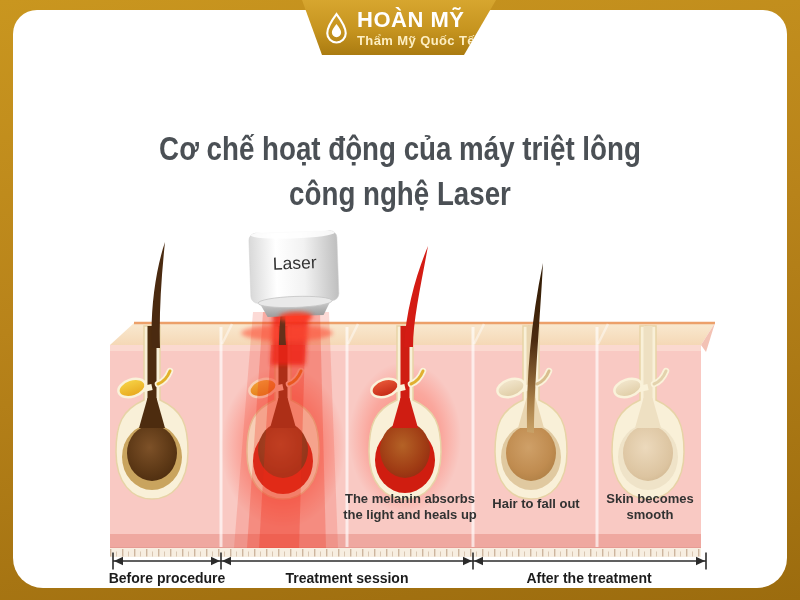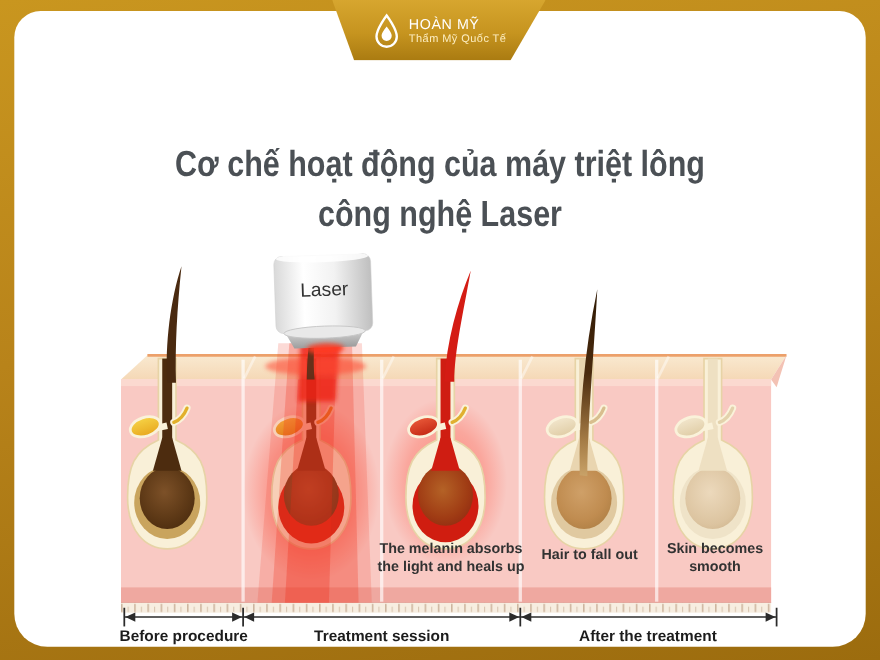--- a/index.html
+++ b/index.html
@@ -6,22 +6,22 @@
     font-family:"Liberation Sans","DejaVu Sans",sans-serif;}
   body{position:relative;background:linear-gradient(170deg,#c9961f 0%,#b8831a 45%,#9c6c0e 100%);}
   .content{position:absolute;left:13px;top:10px;right:13px;bottom:12px;
     background:#ffffff;border-radius:24px 24px 30px 30px;}
   .banner{position:absolute;left:299px;top:0;width:200px;height:55px;
     background:linear-gradient(180deg,#d7a62f 0%,#c6941f 55%,#aa7b11 100%);
     clip-path:polygon(1.5% 0,98.5% 0,82.5% 100%,11.5% 100%);
     display:flex;align-items:center;justify-content:center;gap:7px;z-index:5;}
   .drop-icon{width:27px;height:36px;margin-top:2px;flex:0 0 auto;}
   .brand-col{display:flex;flex-direction:column;line-height:1;}
-  .brand-name{color:#ffffff;font-weight:normal;font-size:13px;letter-spacing:.5px;}
-  .brand-tagline{color:#fdeec2;font-size:10px;letter-spacing:.4px;margin-top:3px;}
+  .brand-name{color:#ffffff;font-weight:bold;font-size:22px;letter-spacing:.5px;}
+  .brand-tagline{color:#fdeec2;font-size:13px;letter-spacing:.4px;margin-top:3px;font-weight:bold;}
   .title{position:absolute;left:0;right:0;top:126px;text-align:center;z-index:4;
     color:#4b5055;font-weight:bold;font-size:33px;line-height:45px;
     transform:scaleX(.84);letter-spacing:0;}
   svg text{font-family:"Liberation Sans","DejaVu Sans",sans-serif;}
   #diagram{position:absolute;left:0;top:0;z-index:3;}
 </style>
 </head>
 <body>
 
 <div class="content"></div>

